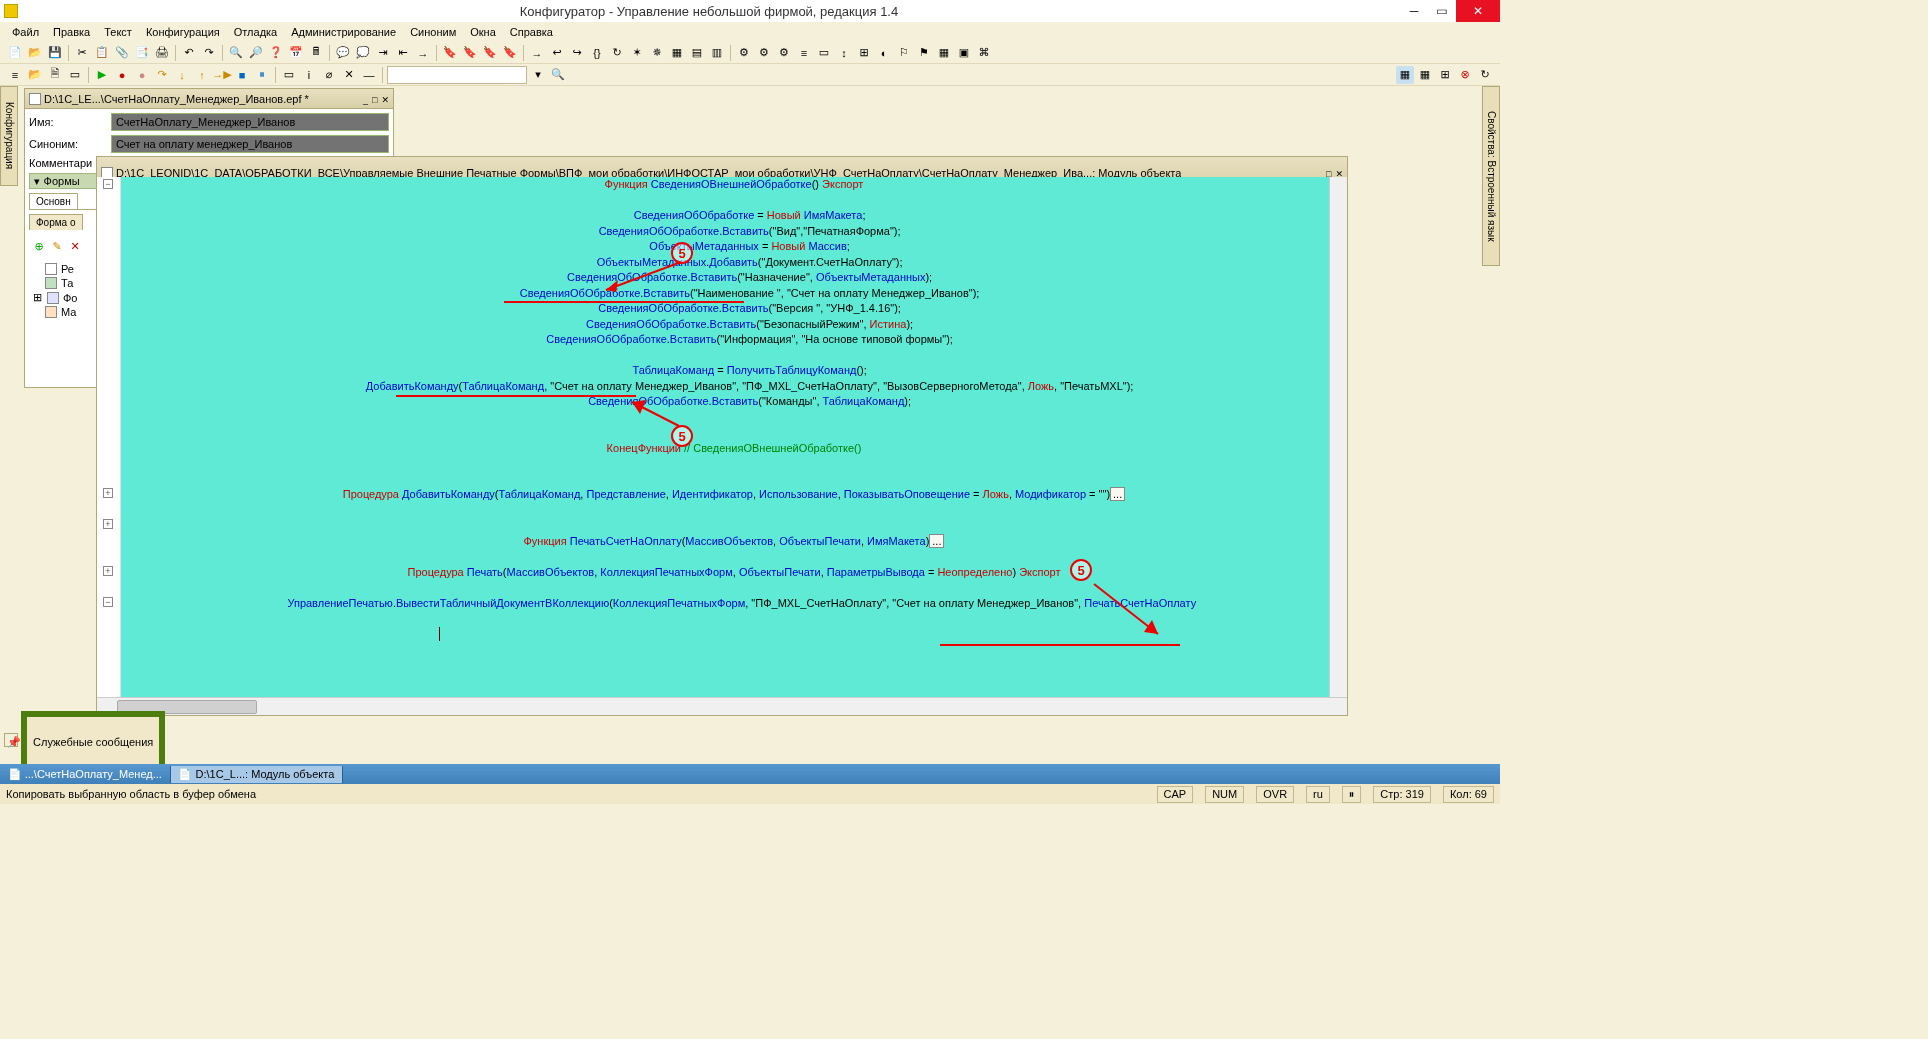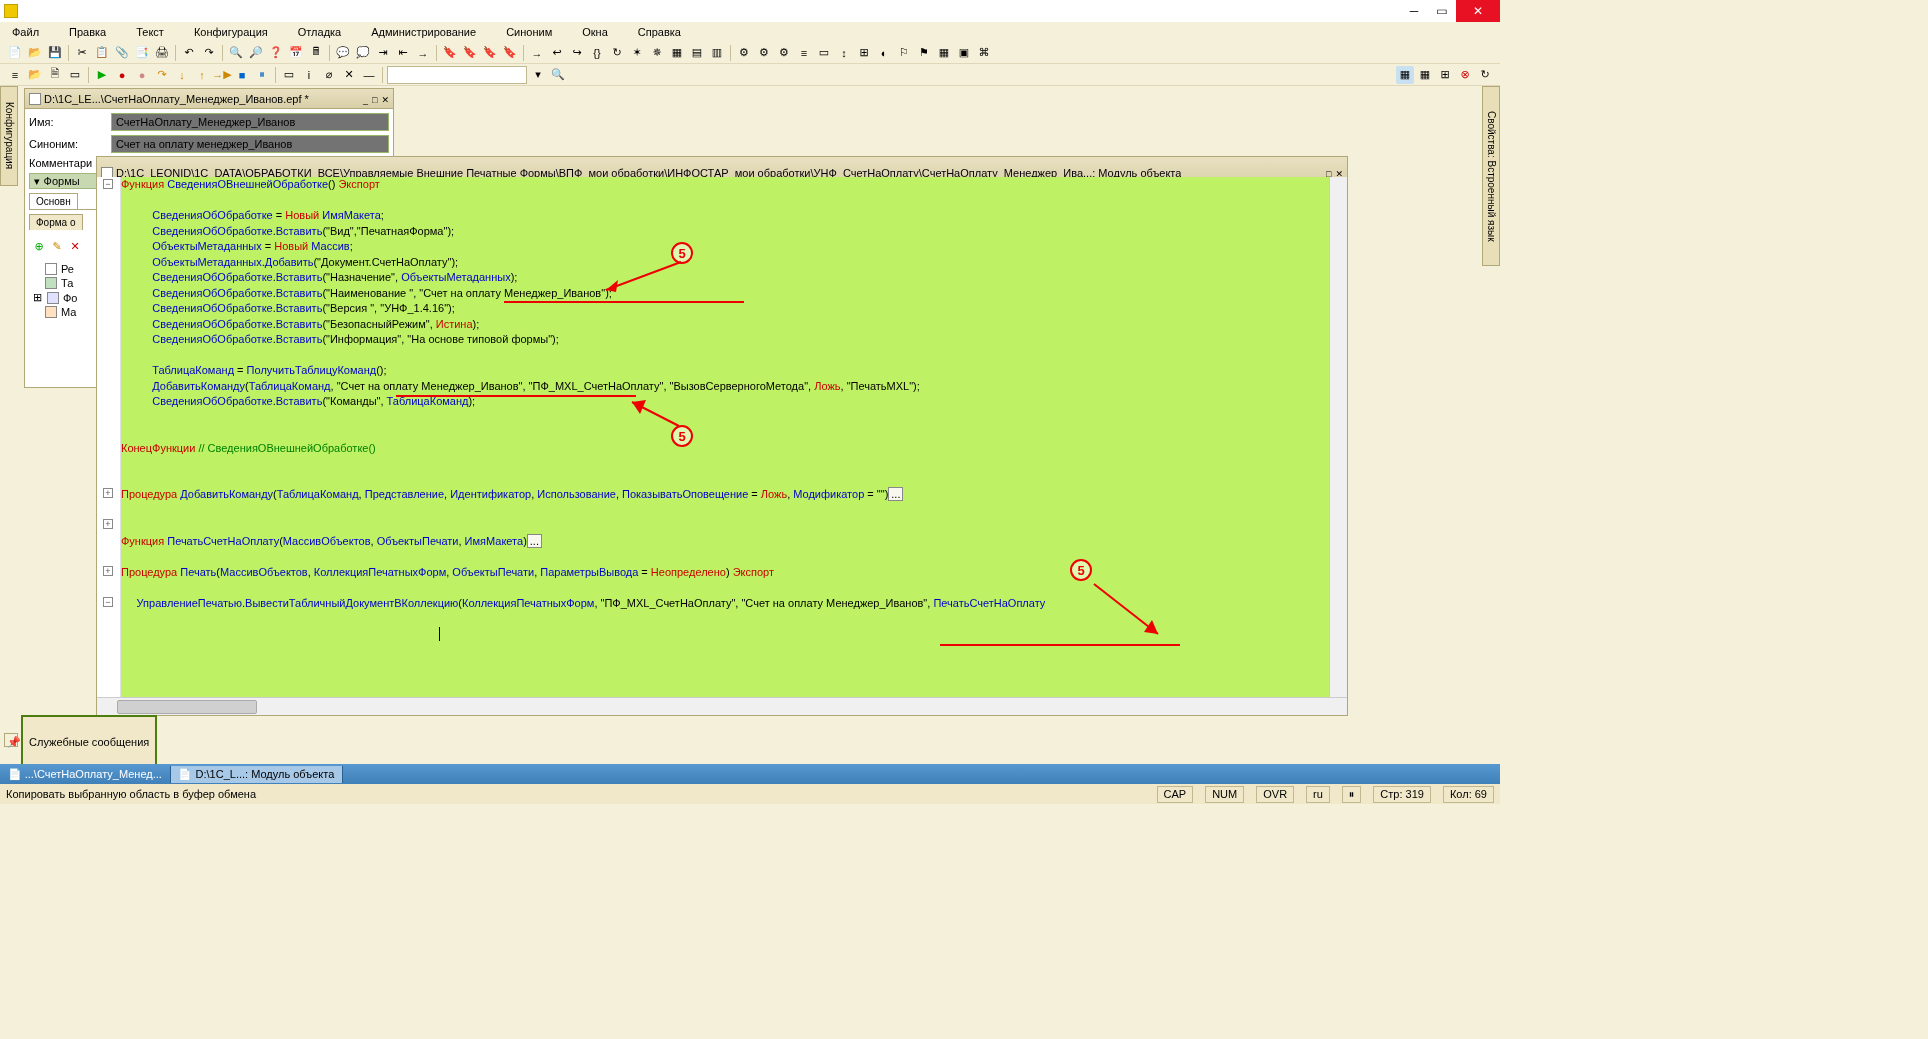--- a/index.html
+++ b/index.html
@@ -8,21 +8,21 @@
 
 
 .titlebar { height: 22px; background: #fff; display: flex; align-items: center; justify-content: space-between; }
 .titlebar-left { display: flex; align-items: center; padding-left: 4px; }
 .titlecenter { flex: 1; text-align: center; font-size: 13px; color: #333; }
 .window-controls { display: flex; }
 .wc-btn { width: 28px; height: 22px; display: inline-flex; align-items: center; justify-content: center; font-size: 12px; }
 .wc-close { background: #e81123; color: #fff; width: 44px; }
 
 
-.menubar { height: 20px; display: flex; align-items: center; padding: 0 6px; gap: 18px; background: #f5f0da; }
+.menubar { height: 20px; display: flex; align-items: center; padding: 0 6px; gap: 2px; background: #f5f0da; }
 .menu-item { padding: 2px 6px; text-decoration: underline; text-decoration-color: transparent; cursor: default; }
 
 
 .toolbar { height: 22px; display: flex; align-items: center; gap: 2px; padding: 0 6px; background: #f5f0da; border-bottom: 1px solid #e0d8b8; }
 .tb-btn { width: 18px; height: 18px; display: inline-flex; align-items: center; justify-content: center; font-size: 11px; border-radius: 2px; }
 .tb-sep { width: 1px; height: 16px; background: #c8bf9a; margin: 0 2px; }
 .tb-input { height: 18px; border: 1px solid #c0b890; background: #fff; padding: 0 4px; width: 140px; }
 
 
 .side-tab { position: absolute; left: 0; top: 86px; width: 18px; height: 100px; background: #e8dfb8; border: 1px solid #b0a878; writing-mode: vertical-rl; text-orientation: mixed; font-size: 10px; display: flex; align-items: center; justify-content: center; padding: 4px 0; }
@@ -46,55 +46,56 @@
 .tree-item { display: flex; align-items: center; padding: 1px 0 1px 16px; gap: 4px; }
 .tree-icon { width: 12px; height: 12px; display: inline-block; }
 
 
 .code-window { position: absolute; left: 96px; top: 156px; width: 1252px; height: 560px; background: #fff; border: 1px solid #b0a878; }
 .code-title { height: 32px; background: linear-gradient(#e8e0c0,#d8cfa8); display: flex; align-items: center; padding: 0 4px; font-size: 11px; justify-content: space-between; border-bottom: 1px solid #b0a878; }
 .code-title-text { white-space: nowrap; overflow: hidden; text-overflow: ellipsis; }
 .code-title-controls span { margin-left: 4px; font-size: 9px; cursor: default; }
 .code-gutter { position: absolute; left: 0; top: 20px; bottom: 18px; width: 24px; background: #fff; border-right: 1px solid #e0e0e0; }
 .fold { position: absolute; left: 6px; width: 10px; height: 10px; border: 1px solid #888; color: #555; font-size: 9px; line-height: 8px; text-align: center; background: #fff; }
-.code-body { position: absolute; left: 24px; top: 20px; right: 0; bottom: 18px; overflow: hidden; background: #bef264; }
+.code-body { position: absolute; left: 24px; top: 20px; right: 0; bottom: 18px; overflow: hidden; background: #5eead4; text-align: center; }
 .code-line { font-family: "Courier New", monospace; font-size: 13px; line-height: 15.5px; white-space: pre; }
 .hscroll { position: absolute; bottom: 0; left: 0; right: 0; height: 18px; background: #f0f0f0; border-top: 1px solid #ccc; }
 .hscroll-thumb { position: absolute; left: 20px; top: 2px; width: 140px; height: 14px; background: #d0d0d0; border: 1px solid #aaa; border-radius: 2px; }
 .vscroll { position: absolute; right: 0; top: 20px; bottom: 18px; width: 18px; background: #f0f0f0; border-left: 1px solid #ccc; }
 
 .kw-red { color: #c80000; }
 .kw-blue { color: #0000c8; }
 .kw-black { color: #000; }
 .kw-green { color: #008000; }
 
 
 .anno-circle { position: absolute; width: 22px; height: 22px; border: 2px solid #e00; border-radius: 50%; color: #e00; font-size: 13px; font-weight: bold; display: flex; align-items: center; justify-content: center; background: rgba(255,255,255,0.5); }
 .anno-underline { position: absolute; height: 2px; background: #e00; }
 svg.arrow { overflow: visible; }
 
 
 .svc-msg-bar { position: absolute; left: 4px; top: 733px; }
-.svc-btn { border: 2px solid #4d7c0f; background: #f0e8c8; padding: 19px 6px; font-size: 11px; }
+.svc-btn { border: 6px solid #4d7c0f; background: #f0e8c8; padding: 19px 6px; font-size: 11px; }
 .taskbar-tabs { position: absolute; left: 0; top: 764px; right: 0; height: 20px; background: linear-gradient(#5898d0,#4080b8); display: flex; align-items: center; }
 .task-tab { padding: 2px 8px; color: #fff; font-size: 10px; border-right: 1px solid #2a6090; display: flex; align-items: center; gap: 3px; }
 .task-tab.active { background: #a8c8e8; color: #000; }
 .statusbar { position: absolute; left: 0; top: 784px; right: 0; height: 20px; background: #f0e8c8; display: flex; align-items: center; padding: 0 6px; justify-content: space-between; font-size: 10px; }
 .status-right { display: flex; gap: 12px; }
 .status-cell { border: 1px solid #c0b890; padding: 1px 6px; }
 </style>
 </head>
 <body>
 
 <div class="app">
 
   <div class="titlebar">
     <div class="titlebar-left">
         <span style="width:14px;height:14px;background:#f0c800;border:1px solid #c0a000;display:inline-block;"></span>
       </div>
+    <div class="titlecenter">Конфигуратор - Управление небольшой фирмой, редакция 1.4</div>
     <div class="window-controls">
       <span class="wc-btn">─</span>
       <span class="wc-btn">▭</span>
       <span class="wc-btn wc-close">✕</span>
     </div>
   </div>
 
   <div class="menubar">
     <span class="menu-item">Файл</span>
     <span class="menu-item">Правка</span>

